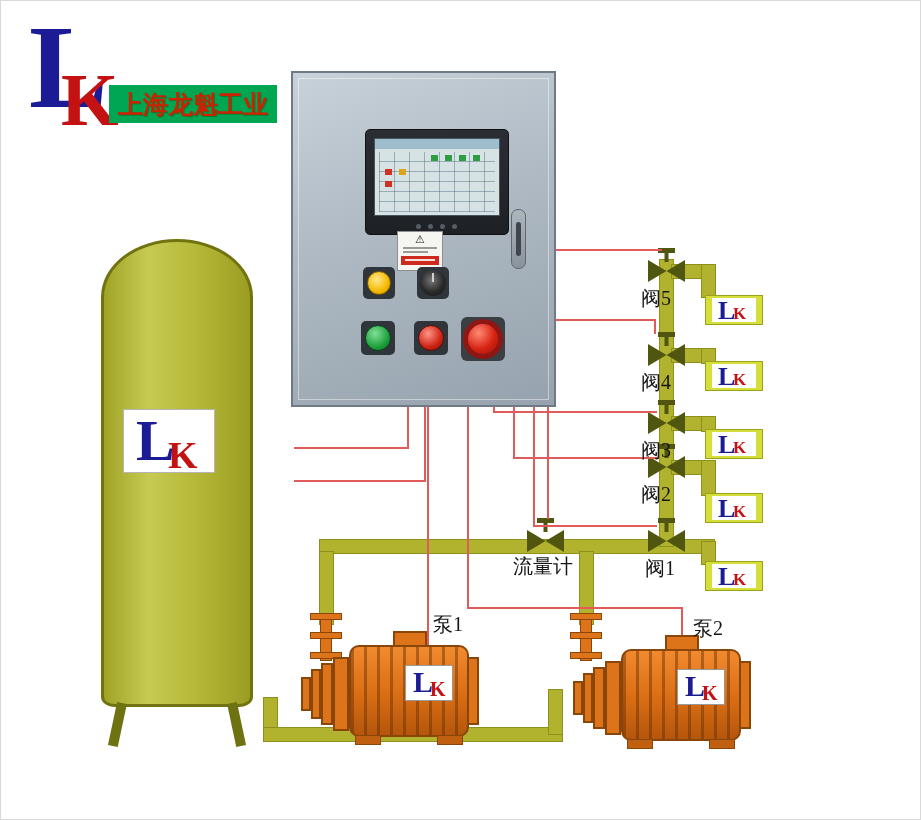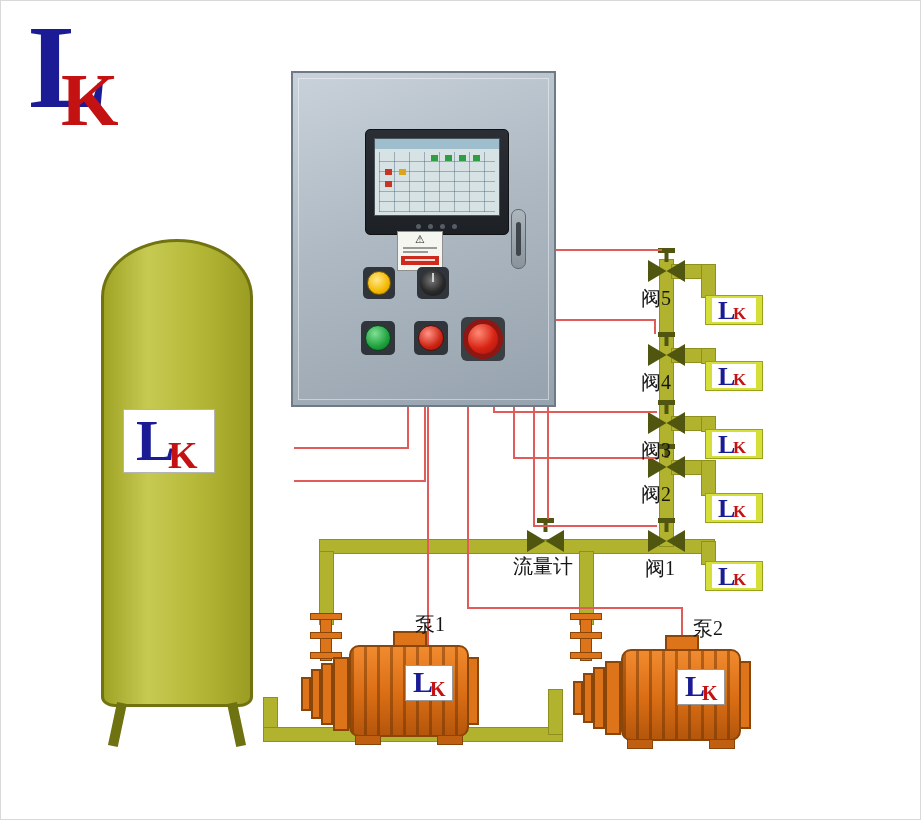--- a/index.html
+++ b/index.html
@@ -91,20 +91,23 @@
   .fitting .stem{position:absolute;left:12px;top:0;width:12px;height:48px;background:#dd7419;border:1px solid #8a4509;box-sizing:border-box;}
   .fitting .bar{position:absolute;left:2px;width:32px;height:7px;background:#dd7419;border:1px solid #8a4509;box-sizing:border-box;}
 </style>
 </head>
 <body>
 
 <div class="scene">
 
   <span class="hl">L</span>
   <span class="hk">K</span>
+  <div class="banner">
+    <span>上海龙魁工业</span>
+  </div>
 
   <div class="tank"></div>
   <div class="leg" style="left:116px;top:702px;transform:rotate(12deg);"></div>
   <div class="leg" style="left:226px;top:702px;transform:rotate(-12deg);"></div>
   <div class="lkbox" style="left:122px;top:408px;width:90px;height:62px;">
     <i class="tl">L</i>
     <i class="tk">K</i>
   </div>
 
   <div class="pipe" style="left:318px;top:538px;width:396px;height:15px;"></div>
@@ -303,16 +306,16 @@
         <i></i>
       </div>
   </div>
 
   <div class="lbl" style="left:640px;top:284px;">阀5</div>
   <div class="lbl" style="left:640px;top:368px;">阀4</div>
   <div class="lbl" style="left:640px;top:436px;font-family:Liberation Serif, serif;">阀3</div>
   <div class="lbl" style="left:640px;top:480px;">阀2</div>
   <div class="lbl" style="left:644px;top:554px;">阀1</div>
   <div class="lbl" style="left:512px;top:552px;">流量计</div>
-  <div class="lbl" style="left:414px;top:610px;">泵1</div>
+  <div class="lbl" style="left:432px;top:610px;">泵1</div>
   <div class="lbl" style="left:692px;top:614px;">泵2</div>
 
 </div>
 
 </body></html>

